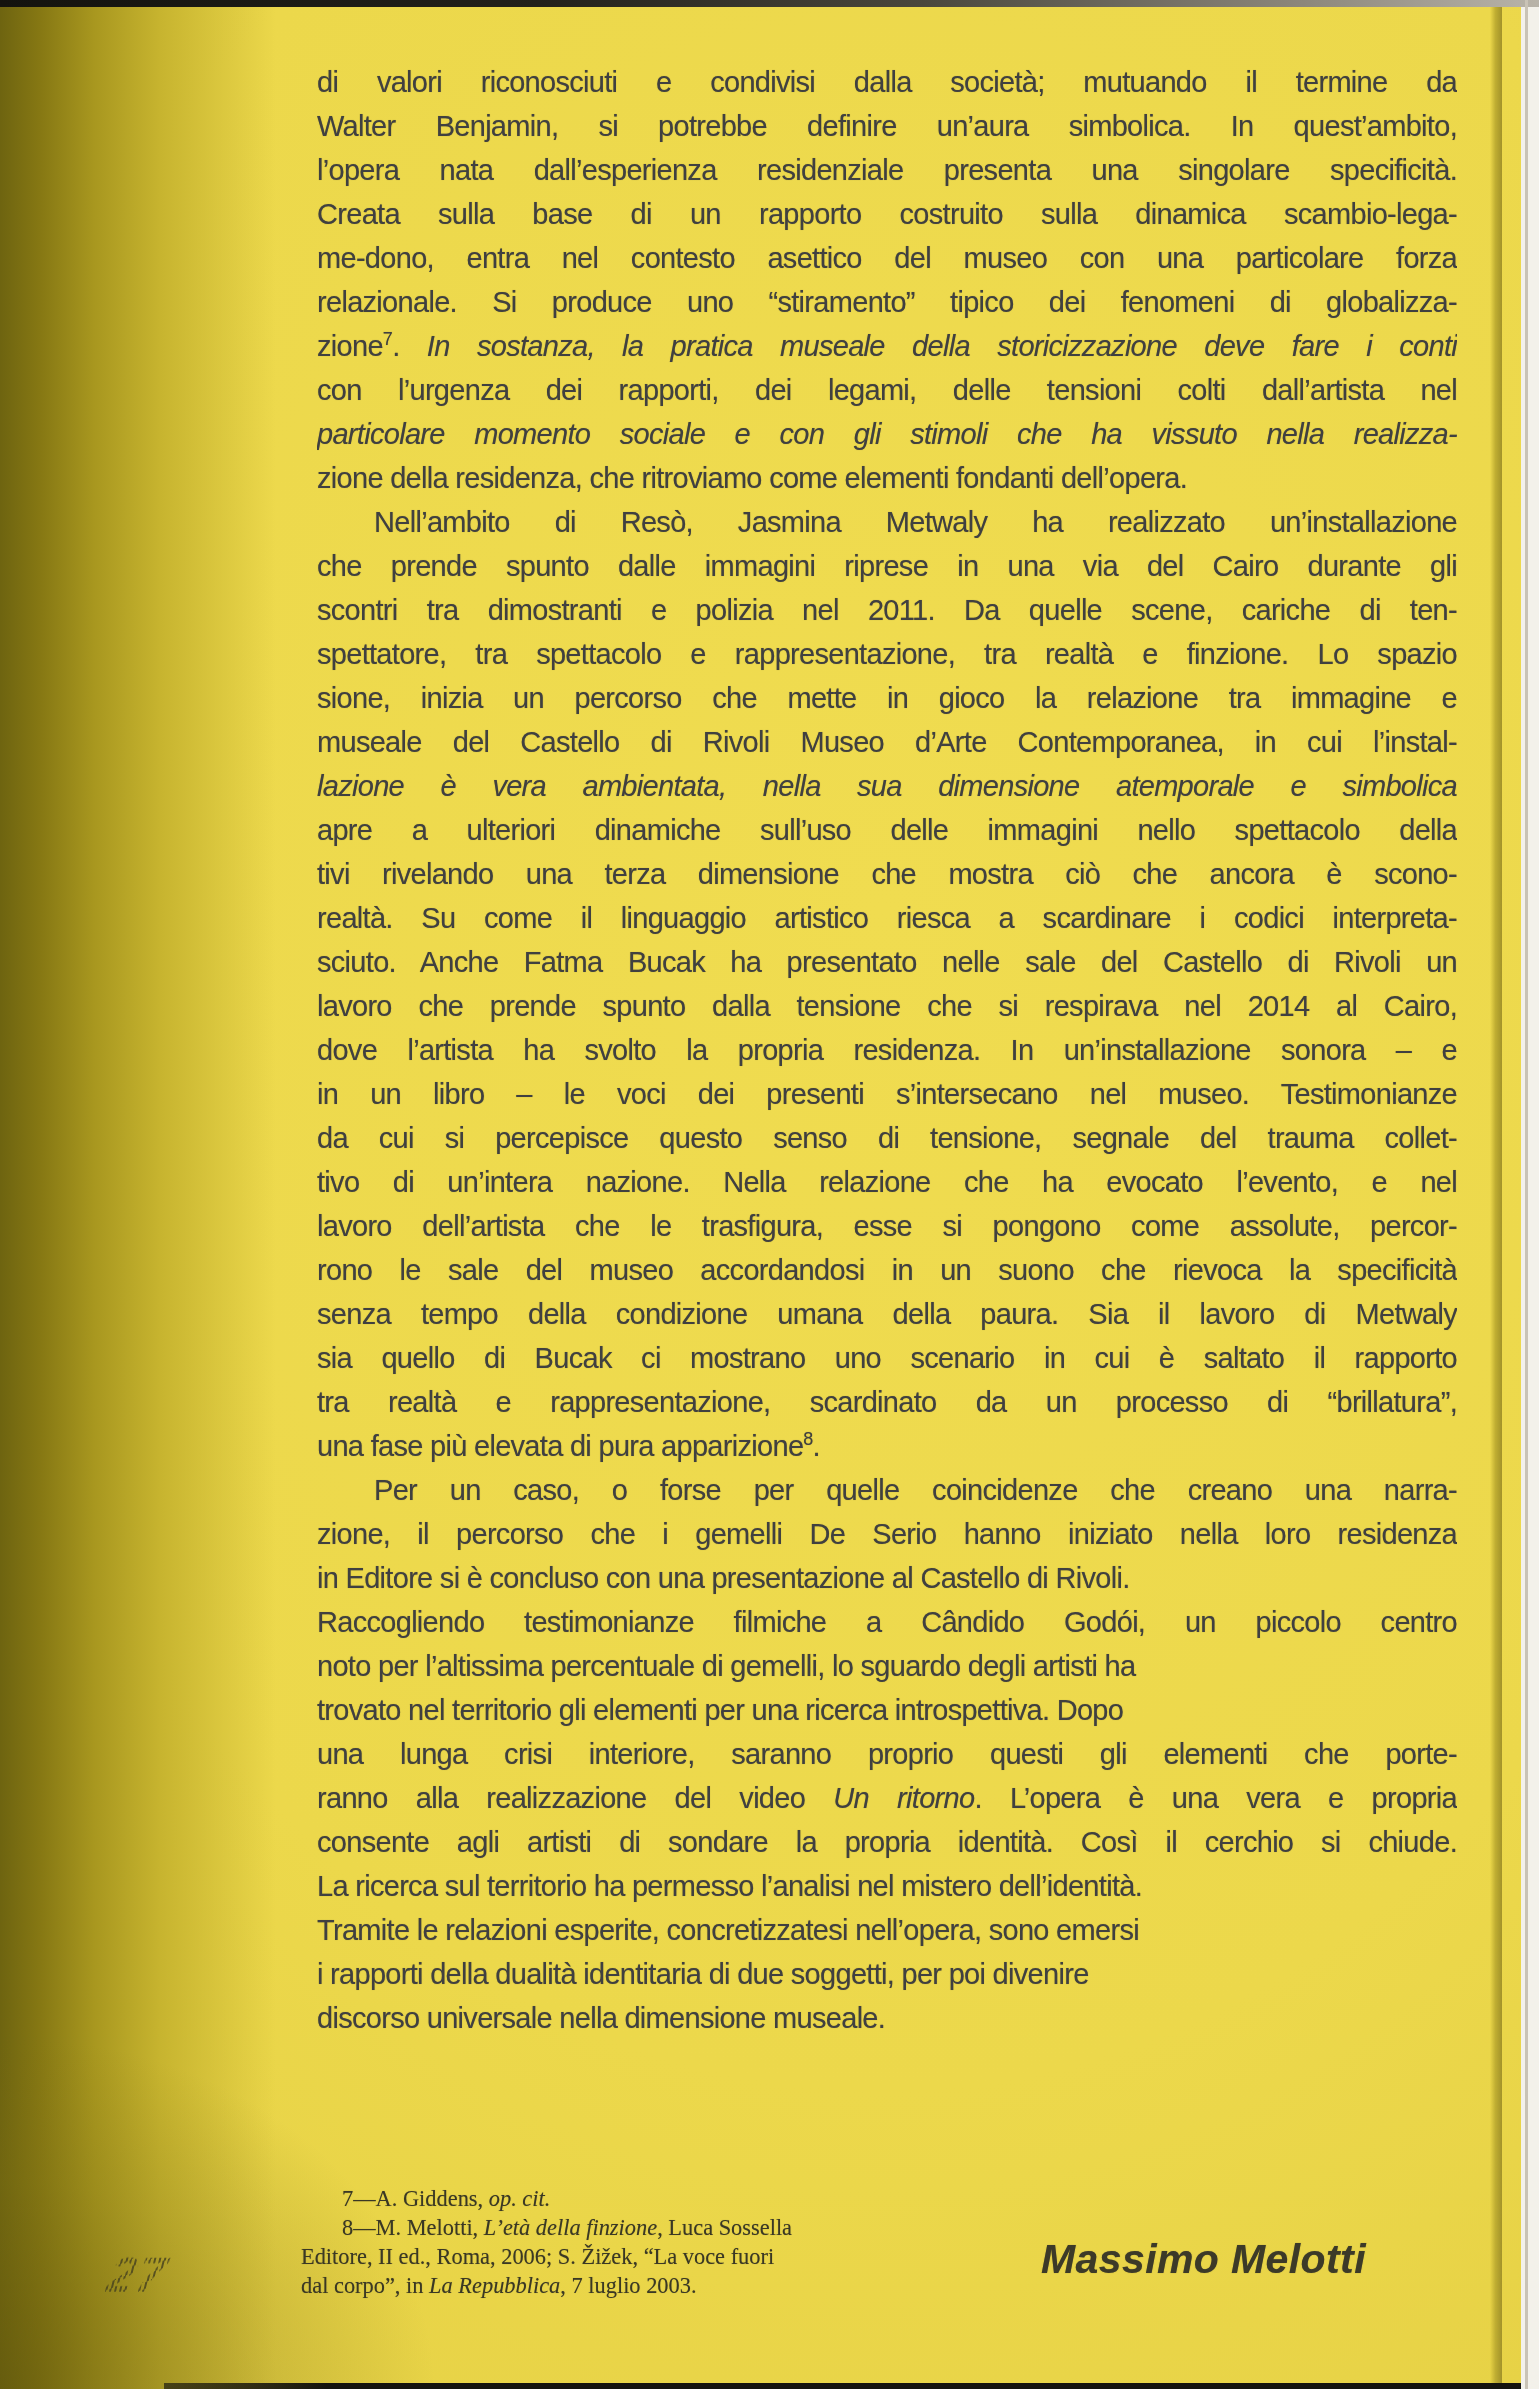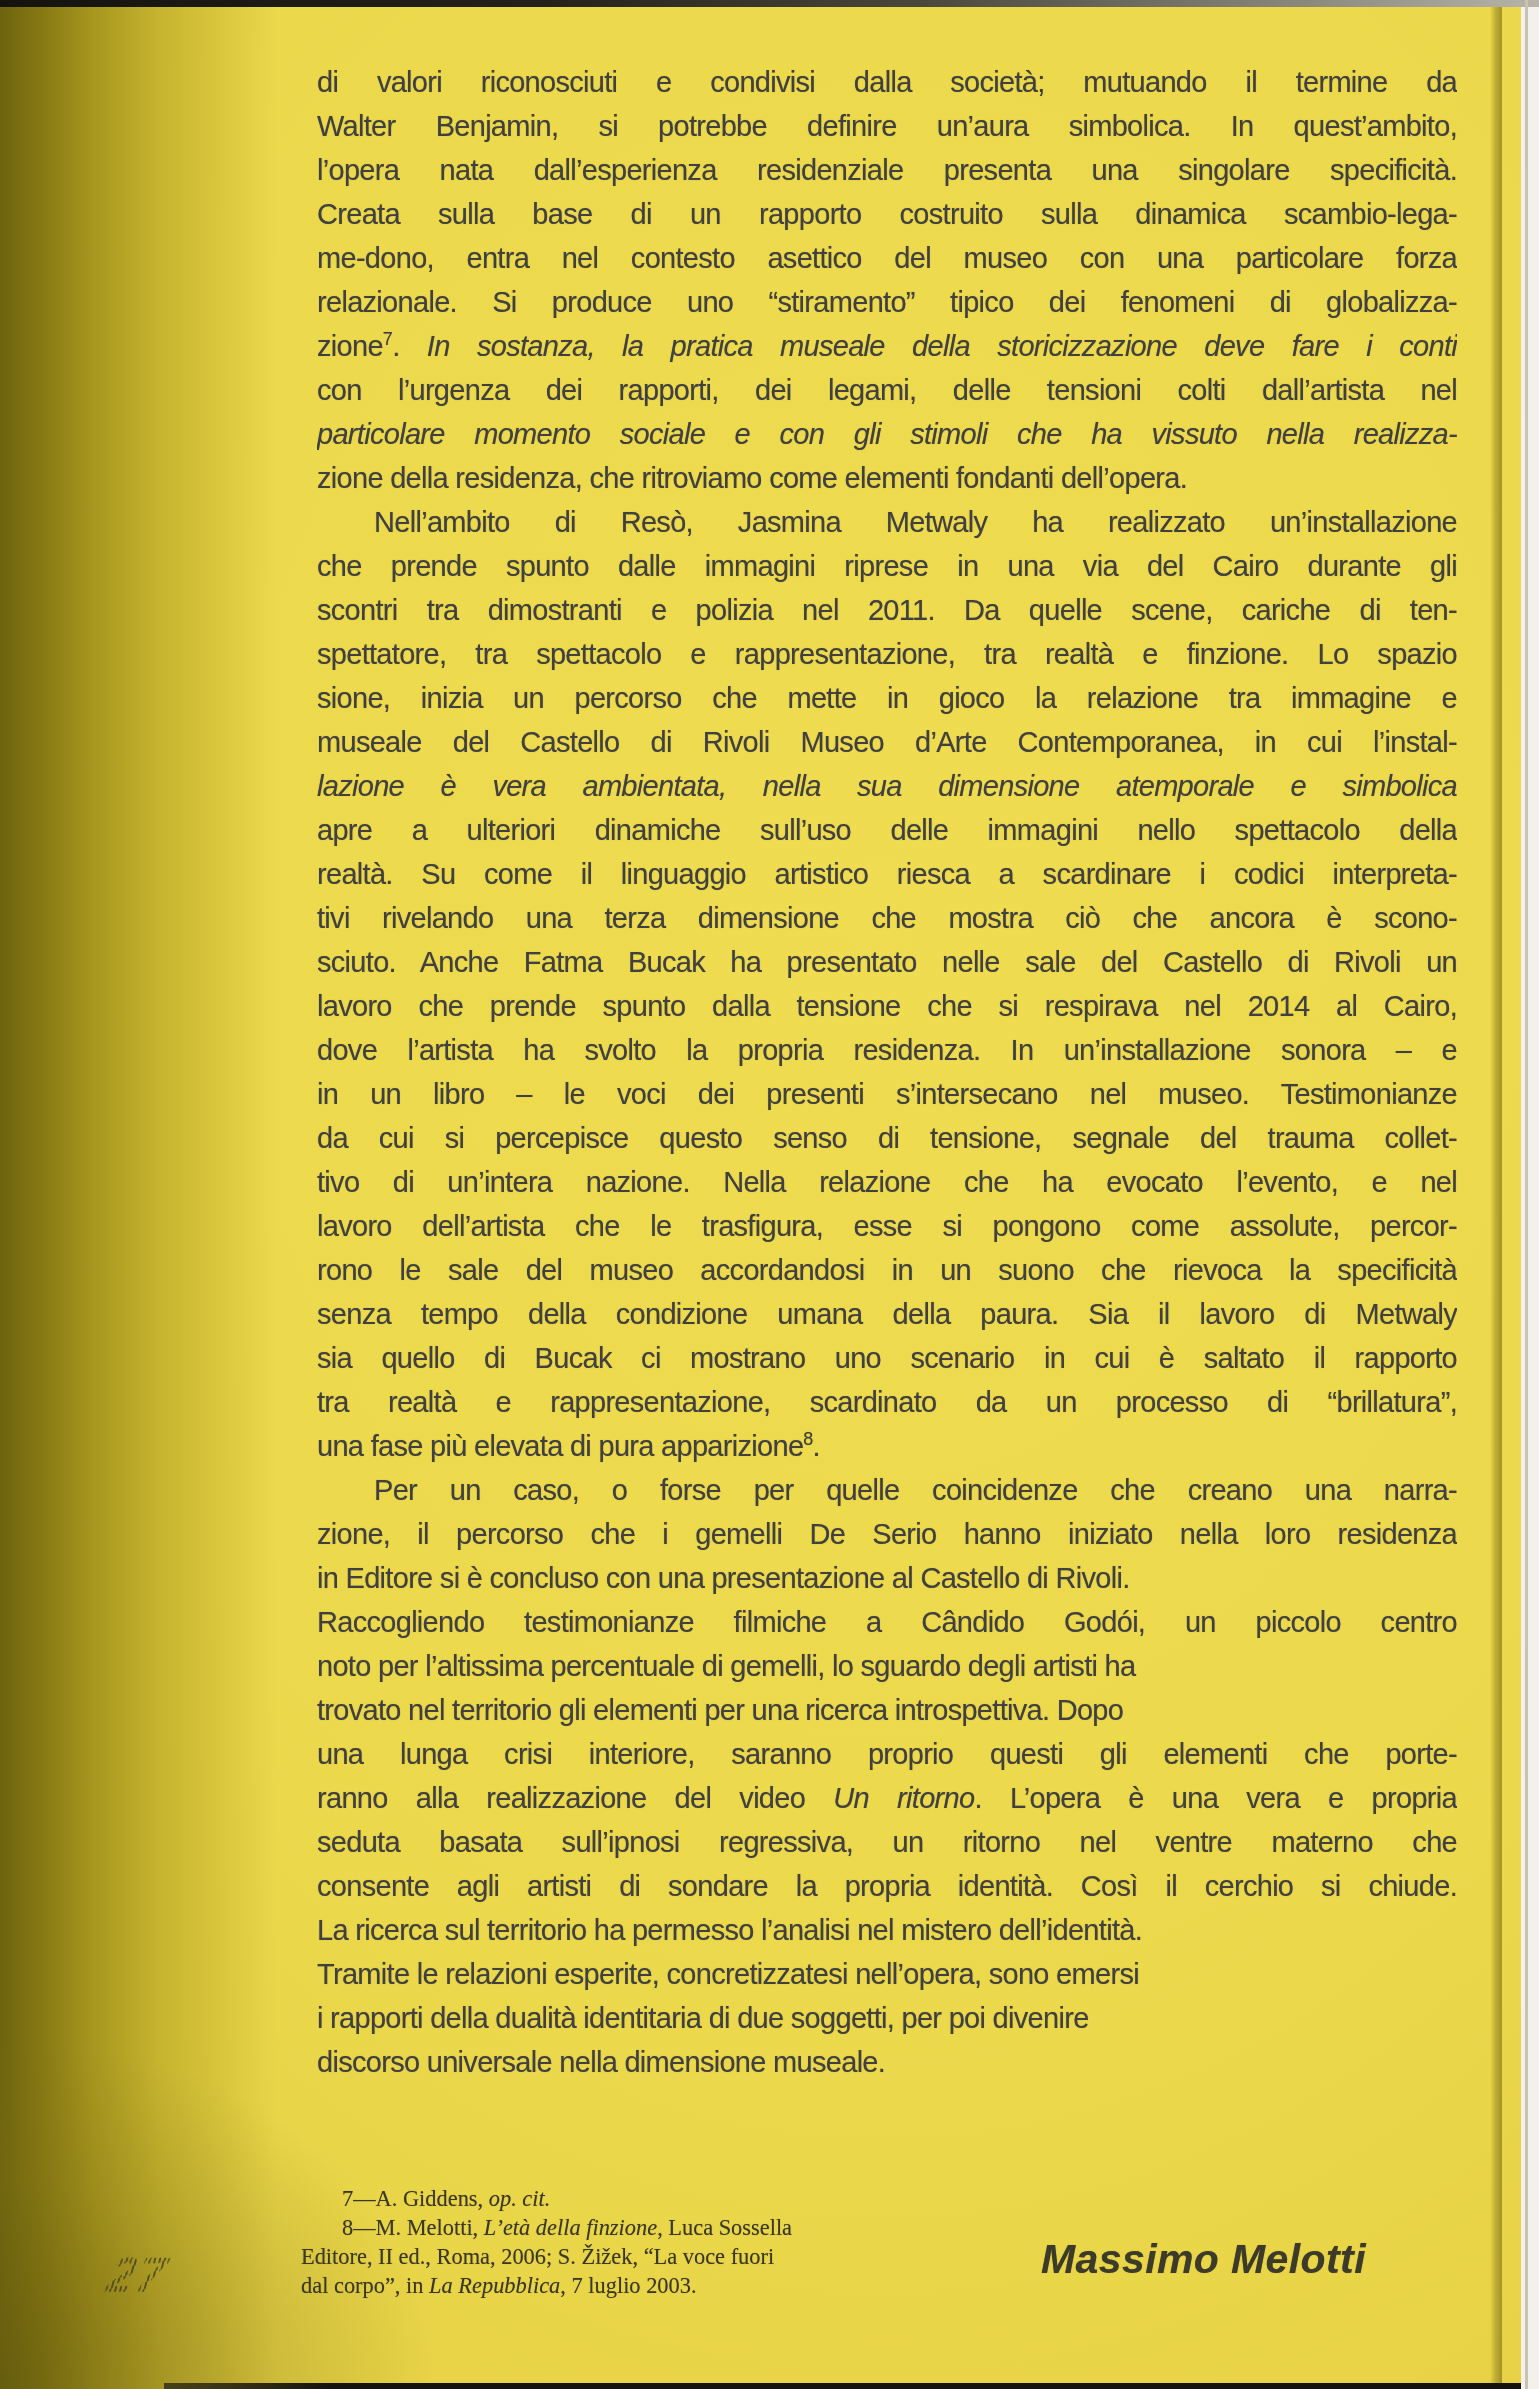--- a/index.html
+++ b/index.html
@@ -102,43 +102,42 @@
     <div class="line"><span class="it">particolare momento sociale e con gli stimoli che ha vissuto nella realizza-</span></div>
     <div class="line last"><span>zione della residenza, che ritroviamo come elementi fondanti dell’opera.</span></div>
     <div class="line ind"><span>Nell’ambito di Resò, Jasmina Metwaly ha realizzato un’installazione</span></div>
     <div class="line"><span>che prende spunto dalle immagini riprese in una via del Cairo durante gli</span></div>
     <div class="line"><span>scontri tra dimostranti e polizia nel 2011. Da quelle scene, cariche di ten-</span></div>
     <div class="line"><span>spettatore, tra spettacolo e rappresentazione, tra realtà e finzione. Lo spazio</span></div>
     <div class="line"><span>sione, inizia un percorso che mette in gioco la relazione tra immagine e</span></div>
     <div class="line"><span>museale del Castello di Rivoli Museo d’Arte Contemporanea, in cui l’instal-</span></div>
     <div class="line"><span class="it">lazione è vera ambientata, nella sua dimensione atemporale e simbolica</span></div>
     <div class="line"><span>apre a ulteriori dinamiche sull’uso delle immagini nello spettacolo della</span></div>
+    <div class="line"><span>tivi rivelando una terza dimensione che mostra ciò che ancora è scono-</span></div>
     <div class="line"><span>realtà. Su come il linguaggio artistico riesca a scardinare i codici interpreta-</span></div>
-    <div class="line"><span>tivi rivelando una terza dimensione che mostra ciò che ancora è scono-</span></div>
     <div class="line"><span>sciuto. Anche Fatma Bucak ha presentato nelle sale del Castello di Rivoli un</span></div>
     <div class="line"><span>lavoro che prende spunto dalla tensione che si respirava nel 2014 al Cairo,</span></div>
     <div class="line"><span>dove l’artista ha svolto la propria residenza. In un’installazione sonora – e</span></div>
     <div class="line"><span>in un libro – le voci dei presenti s’intersecano nel museo. Testimonianze</span></div>
     <div class="line"><span>da cui si percepisce questo senso di tensione, segnale del trauma collet-</span></div>
     <div class="line"><span>tivo di un’intera nazione. Nella relazione che ha evocato l’evento, e nel</span></div>
     <div class="line"><span>lavoro dell’artista che le trasfigura, esse si pongono come assolute, percor-</span></div>
     <div class="line"><span>rono le sale del museo accordandosi in un suono che rievoca la specificità</span></div>
     <div class="line"><span>senza tempo della condizione umana della paura. Sia il lavoro di Metwaly</span></div>
     <div class="line"><span>sia quello di Bucak ci mostrano uno scenario in cui è saltato il rapporto</span></div>
     <div class="line"><span>tra realtà e rappresentazione, scardinato da un processo di “brillatura”,</span></div>
     <div class="line last"><span>una fase più elevata di pura apparizione</span><sup>8</sup><span>.</span></div>
     <div class="line ind"><span>Per un caso, o forse per quelle coincidenze che creano una narra-</span></div>
     <div class="line"><span>zione, il percorso che i gemelli De Serio hanno iniziato nella loro residenza</span></div>
     <div class="line last"><span>in Editore si è concluso con una presentazione al Castello di Rivoli.</span></div>
     <div class="line"><span>Raccogliendo testimonianze filmiche a Cândido Godói, un piccolo centro</span></div>
     <div class="line last"><span>noto per l’altissima percentuale di gemelli, lo sguardo degli artisti ha</span></div>
     <div class="line last"><span>trovato nel territorio gli elementi per una ricerca introspettiva. Dopo</span></div>
     <div class="line"><span>una lunga crisi interiore, saranno proprio questi gli elementi che porte-</span></div>
     <div class="line"><span>ranno alla realizzazione del video </span><span class="it">Un ritorno</span><span>. L’opera è una vera e propria</span></div>
-    <div class="line"><span>seduta basata sull’ipnosi regressiva, un ritorno nel ventre materno che</span></div>
     <div class="line"><span>consente agli artisti di sondare la propria identità. Così il cerchio si chiude.</span></div>
     <div class="line last"><span>La ricerca sul territorio ha permesso l’analisi nel mistero dell’identità.</span></div>
     <div class="line last"><span>Tramite le relazioni esperite, concretizzatesi nell’opera, sono emersi</span></div>
     <div class="line last"><span>i rapporti della dualità identitaria di due soggetti, per poi divenire</span></div>
     <div class="line last"><span>discorso universale nella dimensione museale.</span></div>
   </div>
 
 <div class="footnotes">
     <div class="line ind"><span>7—A. Giddens, </span><span class="it">op. cit.</span></div>
     <div class="line ind"><span>8—M. Melotti, </span><span class="it">L’età della finzione</span><span>, Luca Sossella</span></div>

